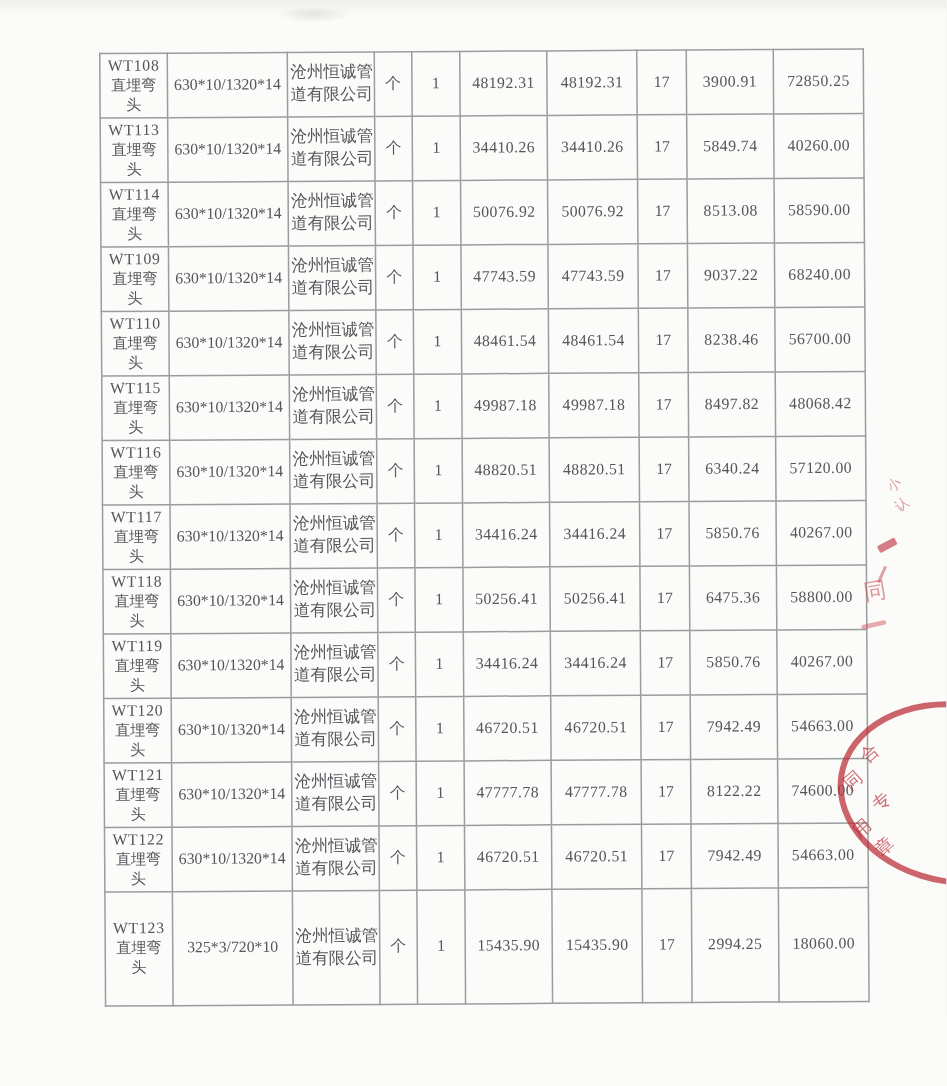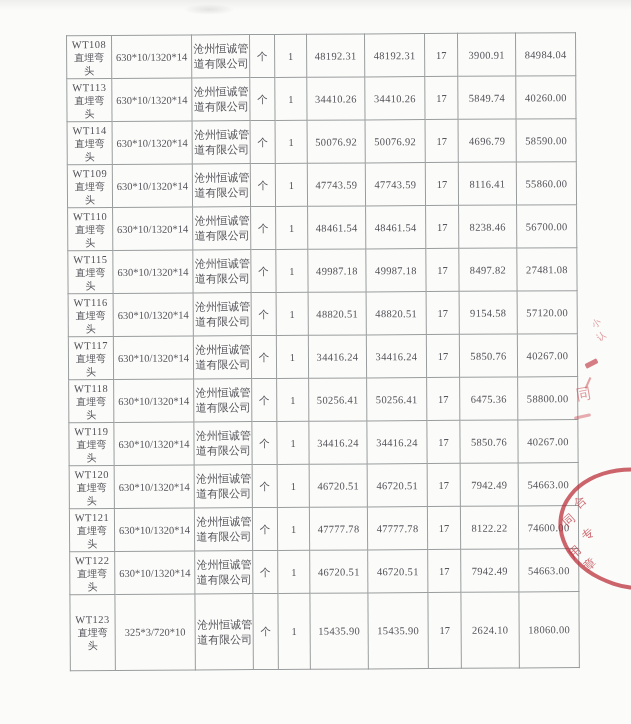--- a/index.html
+++ b/index.html
@@ -68,21 +68,21 @@
             <td class="c-spec">630*10/1320*14</td>
             <td class="c-sup">
               <div class="supwrap">沧州恒诚管道有限公司</div>
             </td>
             <td class="c-unit">个</td>
             <td class="c-qty">1</td>
             <td class="c-num">48192.31</td>
             <td class="c-num">48192.31</td>
             <td class="c-rate">17</td>
             <td class="c-num">3900.91</td>
-            <td class="c-num">84984.04</td>
+            <td class="c-num">72850.25</td>
           </tr>
 
           <tr>
             <td class="c-name">
               <div class="code">WT113</div>
               <div class="iname">直埋弯头</div>
             </td>
             <td class="c-spec">630*10/1320*14</td>
             <td class="c-sup">
               <div class="supwrap">沧州恒诚管道有限公司</div>
@@ -103,40 +103,40 @@
             </td>
             <td class="c-spec">630*10/1320*14</td>
             <td class="c-sup">
               <div class="supwrap">沧州恒诚管道有限公司</div>
             </td>
             <td class="c-unit">个</td>
             <td class="c-qty">1</td>
             <td class="c-num">50076.92</td>
             <td class="c-num">50076.92</td>
             <td class="c-rate">17</td>
-            <td class="c-num">4696.79</td>
+            <td class="c-num">8513.08</td>
             <td class="c-num">58590.00</td>
           </tr>
 
           <tr>
             <td class="c-name">
               <div class="code">WT109</div>
               <div class="iname">直埋弯头</div>
             </td>
             <td class="c-spec">630*10/1320*14</td>
             <td class="c-sup">
               <div class="supwrap">沧州恒诚管道有限公司</div>
             </td>
             <td class="c-unit">个</td>
             <td class="c-qty">1</td>
             <td class="c-num">47743.59</td>
             <td class="c-num">47743.59</td>
             <td class="c-rate">17</td>
-            <td class="c-num">8116.41</td>
-            <td class="c-num">55860.00</td>
+            <td class="c-num">9037.22</td>
+            <td class="c-num">68240.00</td>
           </tr>
 
           <tr>
             <td class="c-name">
               <div class="code">WT110</div>
               <div class="iname">直埋弯头</div>
             </td>
             <td class="c-spec">630*10/1320*14</td>
             <td class="c-sup">
               <div class="supwrap">沧州恒诚管道有限公司</div>
@@ -158,38 +158,38 @@
             <td class="c-spec">630*10/1320*14</td>
             <td class="c-sup">
               <div class="supwrap">沧州恒诚管道有限公司</div>
             </td>
             <td class="c-unit">个</td>
             <td class="c-qty">1</td>
             <td class="c-num">49987.18</td>
             <td class="c-num">49987.18</td>
             <td class="c-rate">17</td>
             <td class="c-num">8497.82</td>
-            <td class="c-num">27481.08</td>
+            <td class="c-num">48068.42</td>
           </tr>
 
           <tr>
             <td class="c-name">
               <div class="code">WT116</div>
               <div class="iname">直埋弯头</div>
             </td>
             <td class="c-spec">630*10/1320*14</td>
             <td class="c-sup">
               <div class="supwrap">沧州恒诚管道有限公司</div>
             </td>
             <td class="c-unit">个</td>
             <td class="c-qty">1</td>
             <td class="c-num">48820.51</td>
             <td class="c-num">48820.51</td>
             <td class="c-rate">17</td>
-            <td class="c-num">9154.58</td>
+            <td class="c-num">6340.24</td>
             <td class="c-num">57120.00</td>
           </tr>
 
           <tr>
             <td class="c-name">
               <div class="code">WT117</div>
               <div class="iname">直埋弯头</div>
             </td>
             <td class="c-spec">630*10/1320*14</td>
             <td class="c-sup">
@@ -301,21 +301,21 @@
             </td>
             <td class="c-spec">325*3/720*10</td>
             <td class="c-sup">
               <div class="supwrap">沧州恒诚管道有限公司</div>
             </td>
             <td class="c-unit">个</td>
             <td class="c-qty">1</td>
             <td class="c-num">15435.90</td>
             <td class="c-num">15435.90</td>
             <td class="c-rate">17</td>
-            <td class="c-num">2624.10</td>
+            <td class="c-num">2994.25</td>
             <td class="c-num">18060.00</td>
           </tr>
         </tbody>
     </table>
   </div>
 
   <div>
     <span class="mark mark-tiny" style="left:592px;top:317px;">小</span>
     <span class="mark mark-tiny" style="left:597px;top:330px;">认</span>
     <div class="mark mark-wedge"></div>

